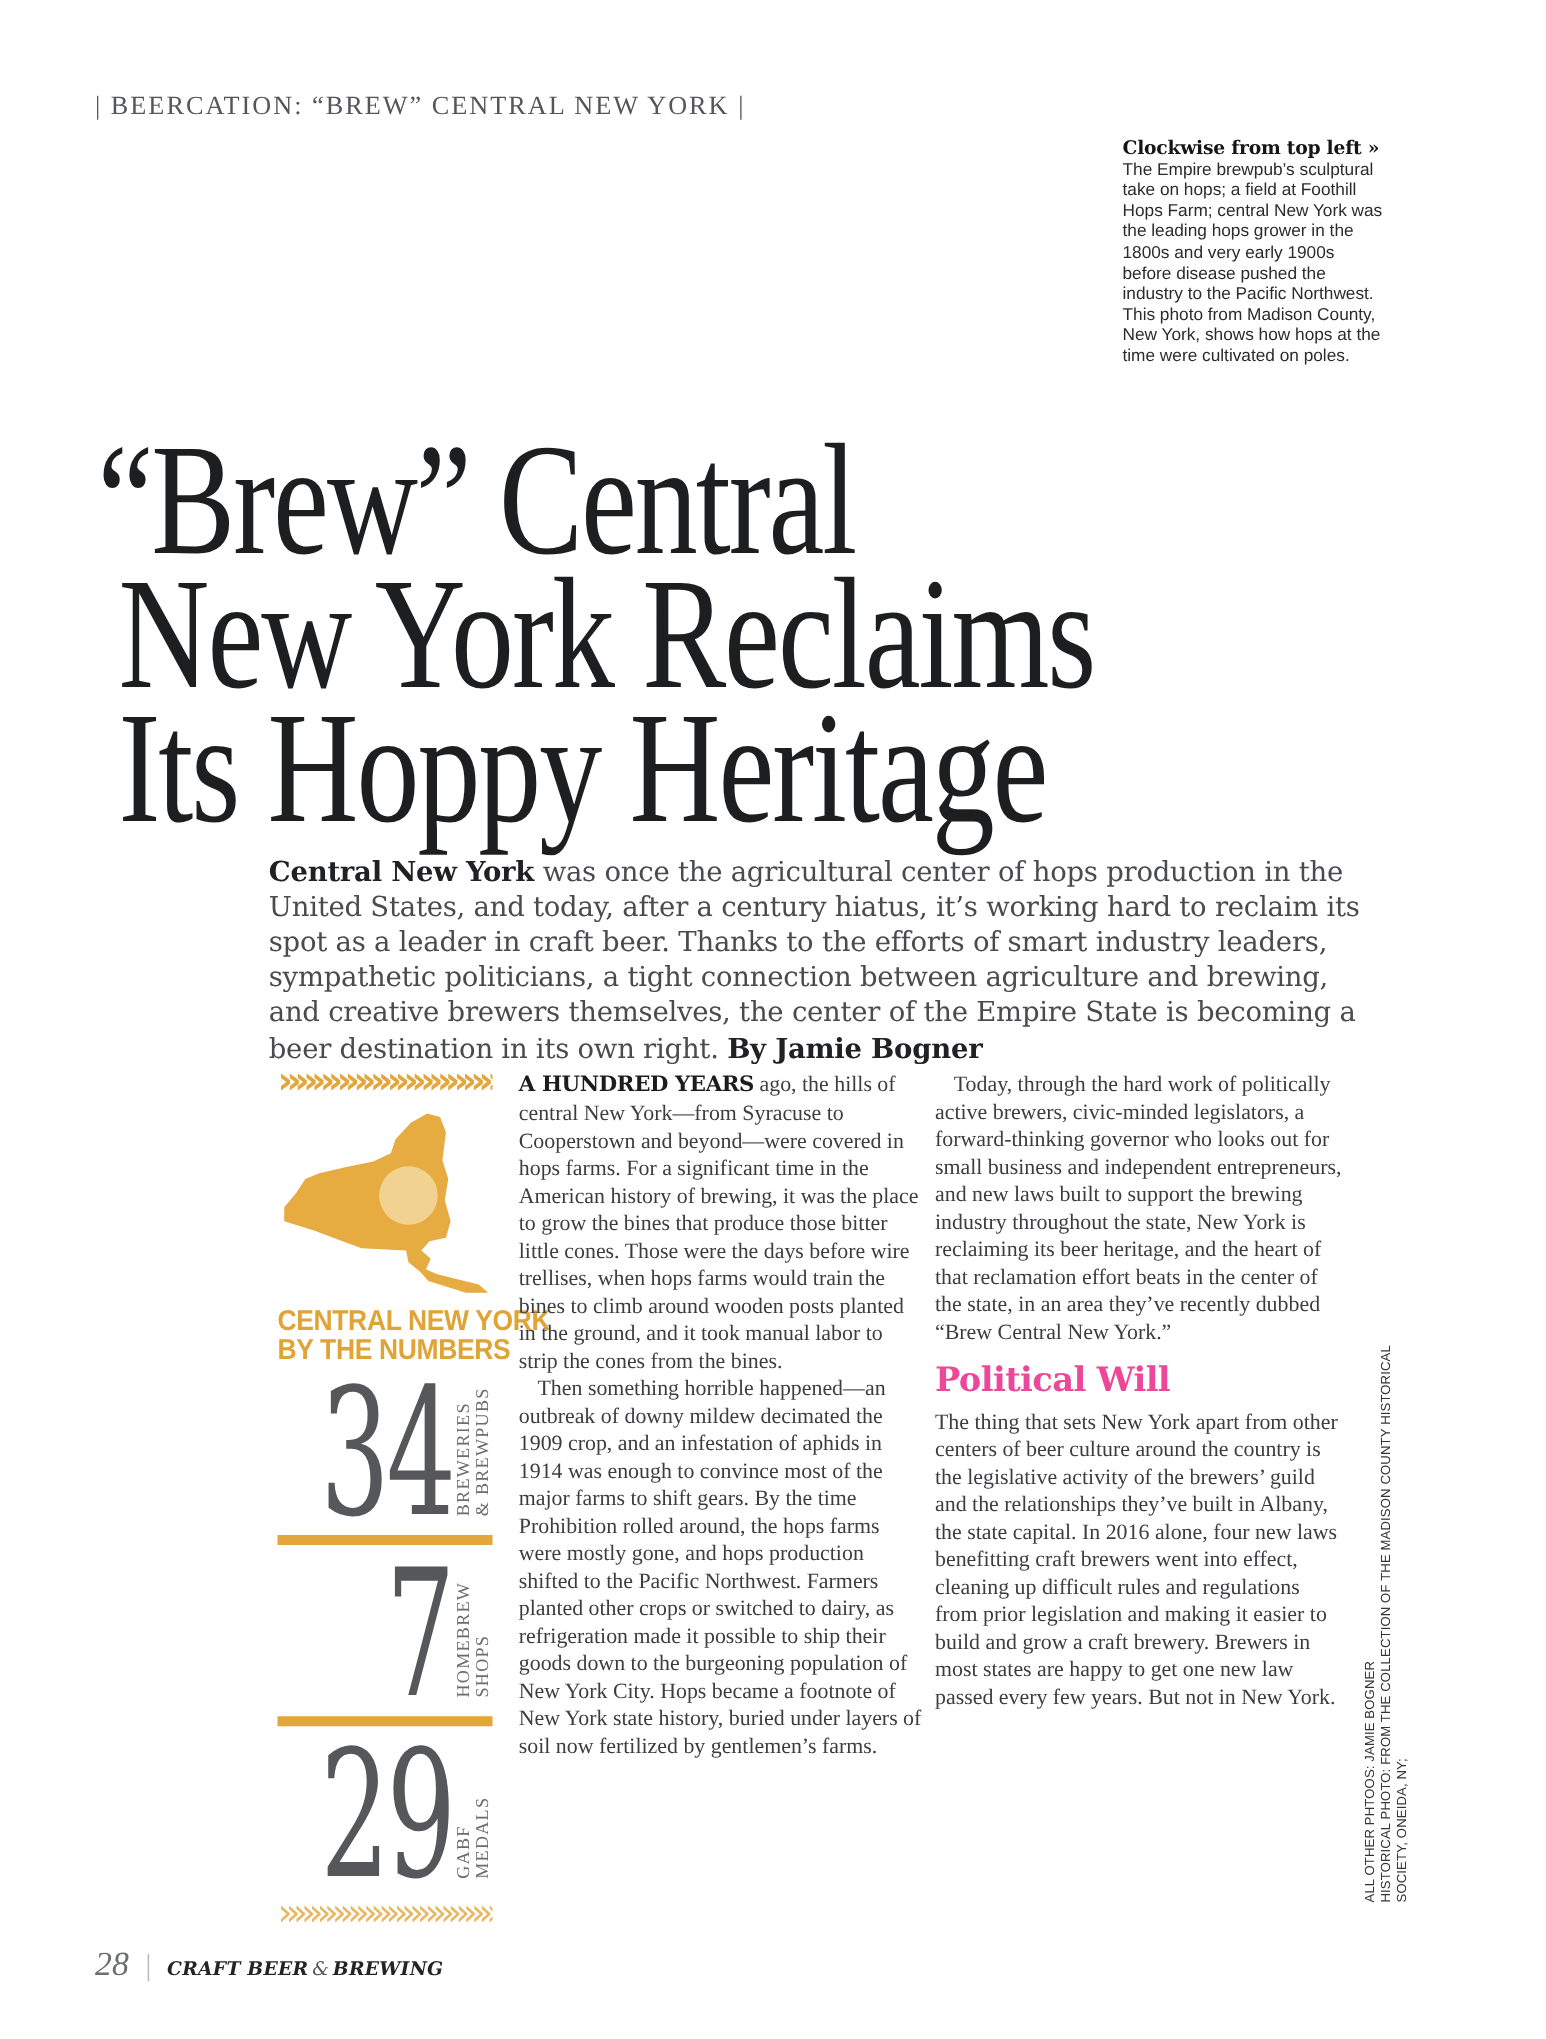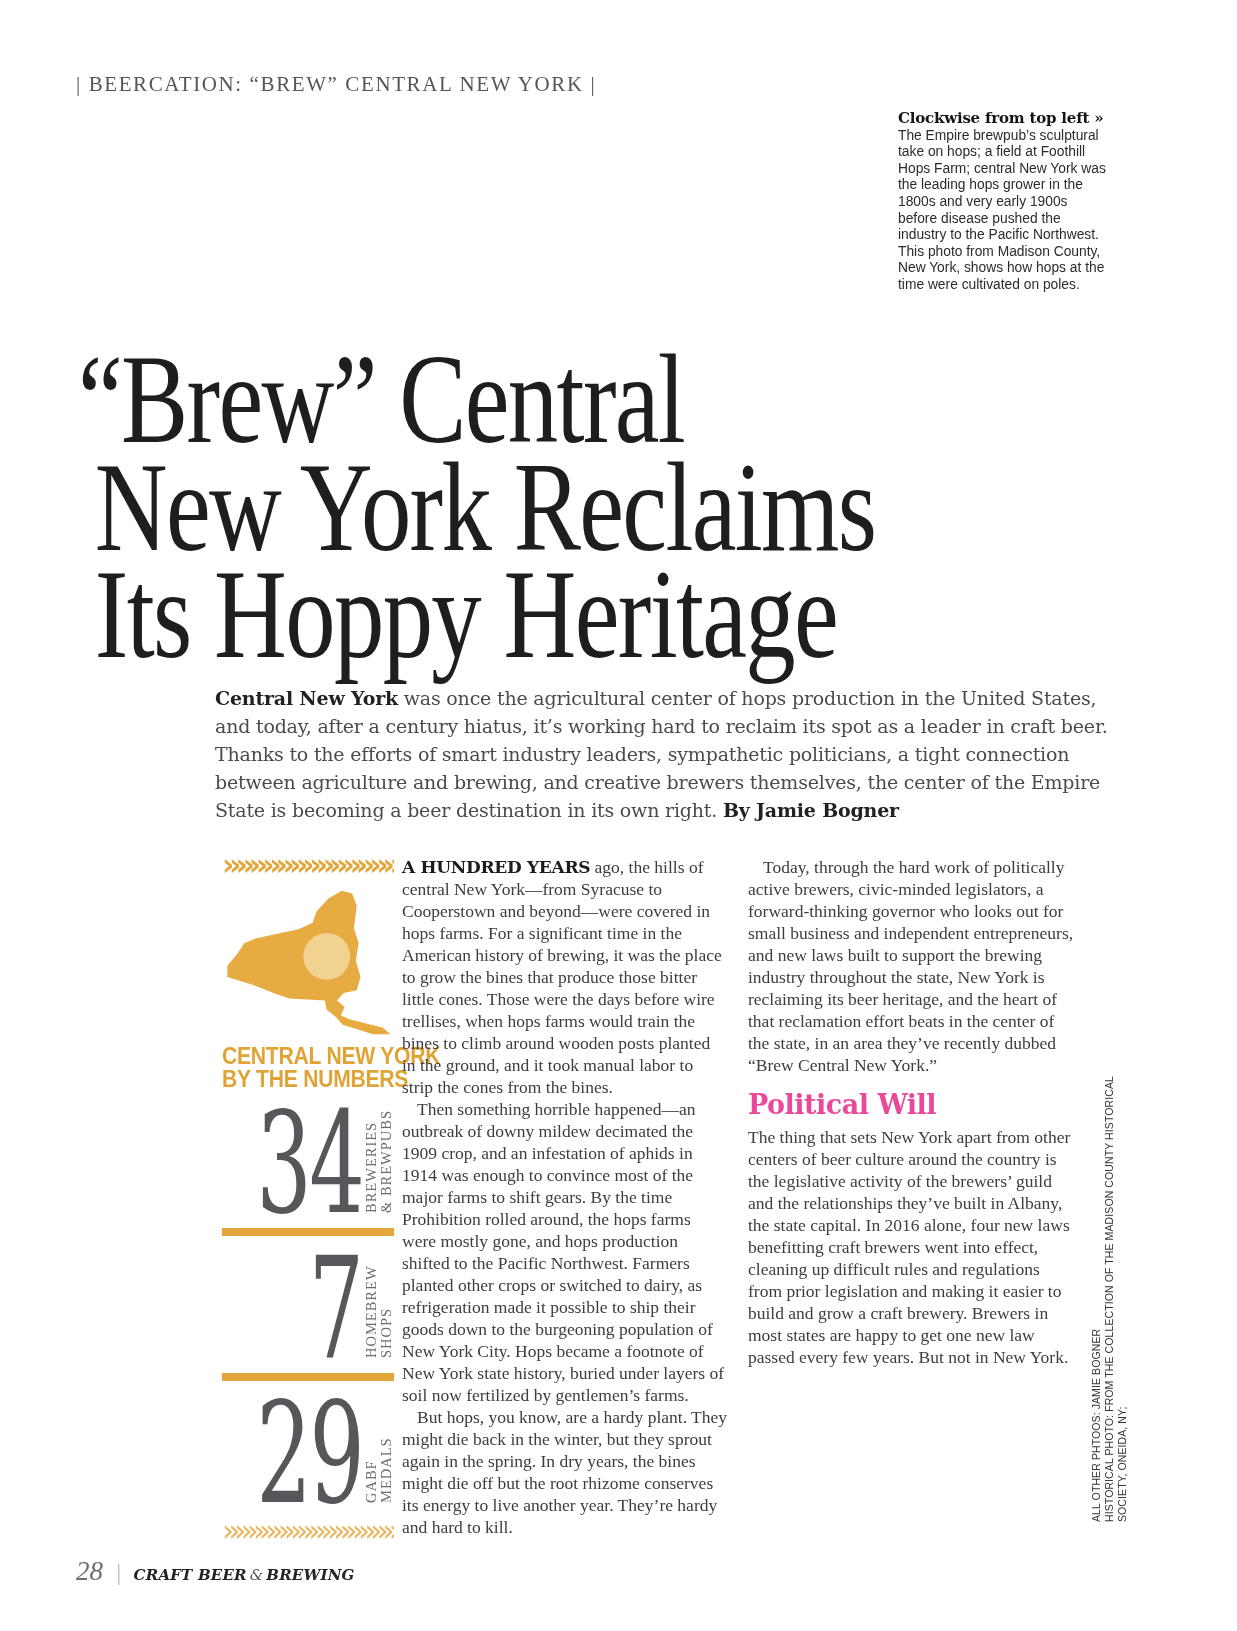--- a/index.html
+++ b/index.html
@@ -42,21 +42,21 @@
     transform:scale(0.84,1.06);
     transform-origin:top left;
     white-space:nowrap;
   }
   .headline .hl2{padding-left:20px;display:block;}
   .headline .hl3{padding-left:20px;display:block;}
   
   .lead{
     position:absolute;left:215px;top:684px;width:895px;
     font-family:"DejaVu Serif",serif;
-    font-size:19px;line-height:28px;color:#4a4b4e;
+    font-size:22px;line-height:28px;color:#4a4b4e;
     letter-spacing:-0.2px;
   }
   .lead b{color:#202124;}
   
   .sidebar{
     position:absolute;left:222px;top:853px;width:172px;
   }
   .chevrons{
     height:26px;overflow:hidden;white-space:nowrap;
     color:#e2a63b;font-family:"DejaVu Sans",sans-serif;
@@ -91,21 +91,21 @@
     color:#6a6c70;margin-left:2px;height:106px;
     text-align:left;
   }
   .goldbar{margin-top:15px;height:8px;background:#e2a63b;}
   
   .col{
     position:absolute;top:856px;width:326px;
     font-family:"Liberation Serif",serif;
     font-size:17.5px;line-height:22px;color:#3c3d40;
   }
-  .col1{left:402px;}
+  .col1{left:415px;}
   .col2{left:748px;}
   .col p{margin:0;}
   .col p.indent{text-indent:15px;}
   .col .leadin{
     font-family:"DejaVu Serif",serif;font-weight:bold;
     font-size:17px;color:#1b1c1e;letter-spacing:-0.3px;
   }
   .sec-head{
     margin:14px 0 6px 0;
     font-family:"DejaVu Serif",serif;font-weight:bold;
@@ -197,21 +197,20 @@
         <span style="display:block">MEDALS</span>
       </div>
     </div>
 
     <div class="chevrons light" style="margin-top:16px">»»»»»»»»»»»»»»»»»»»»»»</div>
   </div>
 
   <div class="col col1">
     <p><span class="leadin">A HUNDRED YEARS</span><span> ago, the hills of central New York—from Syracuse to Cooperstown and beyond—were covered in hops farms. For a significant time in the American history of brewing, it was the place to grow the bines that produce those bitter little cones. Those were the days before wire trellises, when hops farms would train the bines to climb around wooden posts planted in the ground, and it took manual labor to strip the cones from the bines.</span></p>
     <p class="indent">Then something horrible happened—an outbreak of downy mildew decimated the 1909 crop, and an infestation of aphids in 1914 was enough to convince most of the major farms to shift gears. By the time Prohibition rolled around, the hops farms were mostly gone, and hops production shifted to the Pacific Northwest. Farmers planted other crops or switched to dairy, as refrigeration made it possible to ship their goods down to the burgeoning population of New York City. Hops became a footnote of New York state history, buried under layers of soil now fertilized by gentlemen’s farms.</p>
-    <p class="indent">But hops, you know, are a hardy plant. They might die back in the winter, but they sprout again in the spring. In dry years, the bines might die off but the root rhizome conserves its energy to live another year. They’re hardy and hard to kill.</p>
   </div>
 
   <div class="col col2">
     <p class="indent">Today, through the hard work of politically active brewers, civic-minded legislators, a forward-thinking governor who looks out for small business and independent entrepreneurs, and new laws built to support the brewing industry throughout the state, New York is reclaiming its beer heritage, and the heart of that reclamation effort beats in the center of the state, in an area they’ve recently dubbed “Brew Central New York.”</p>
     <h2 class="sec-head">Political Will</h2>
     <p>The thing that sets New York apart from other centers of beer culture around the country is the legislative activity of the brewers’ guild and the relationships they’ve built in Albany, the state capital. In 2016 alone, four new laws benefitting craft brewers went into effect, cleaning up difficult rules and regulations from prior legislation and making it easier to build and grow a craft brewery. Brewers in most states are happy to get one new law passed every few years. But not in New York.</p>
   </div>
 
   <div class="credit">
     <div>ALL OTHER PHTOOS: JAMIE BOGNER</div>

